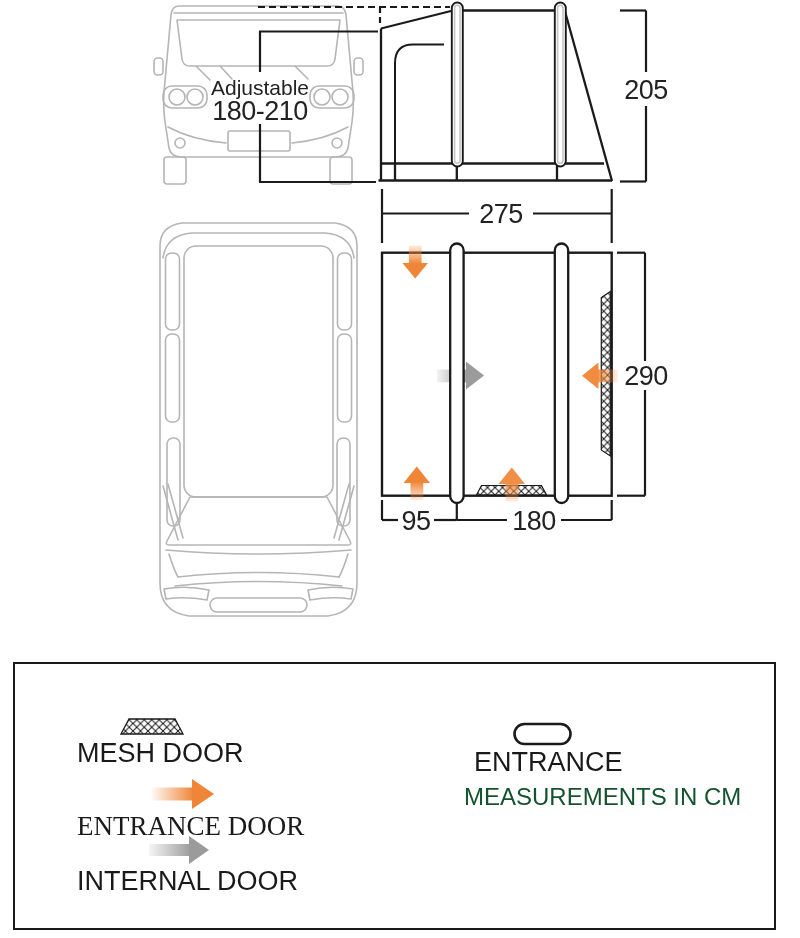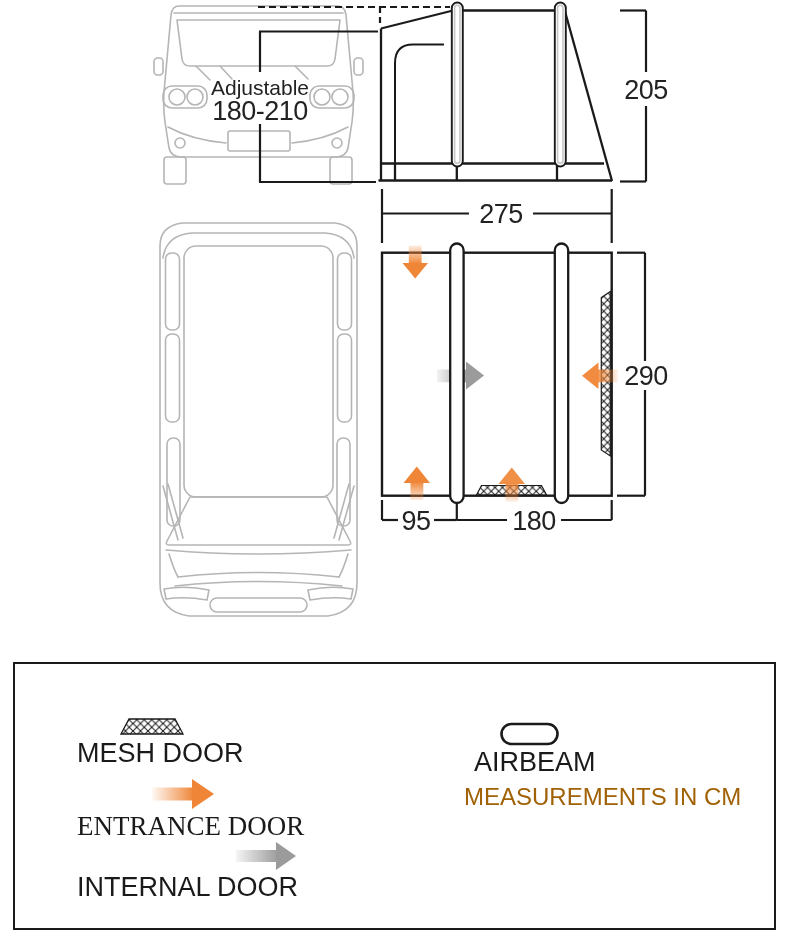--- a/index.html
+++ b/index.html
@@ -3,21 +3,21 @@
 <meta charset="utf-8">
 <style>
   html,body{margin:0;padding:0;background:#ffffff;}
   body{width:800px;height:938px;position:relative;font-family:"Liberation Sans",sans-serif;-webkit-font-smoothing:antialiased;}
   #stage{position:absolute;left:0;top:0;width:676px;height:938px;}
   svg text{font-family:"Liberation Sans",sans-serif;fill:#222222;}
   .dimnum{font-size:27px;letter-spacing:-0.5px;}
   .legend{position:absolute;left:13px;top:662px;width:759px;height:264px;border:2px solid #1a1a1a;background:#ffffff;}
   .lg-item{position:absolute;display:flex;align-items:center;flex-direction:column;}
   .lg-text{font-size:27px;color:#1a1a1a;letter-spacing:0px;white-space:nowrap;}
-  .lg-note{font-size:24px;color:#a16207;white-space:nowrap;}
+  .lg-note{font-size:24px;color:#14532d;white-space:nowrap;}
 </style>
 </head>
 <body>
 
 <div id="stage">
 <svg width="800" height="655" viewBox="0 0 800 655">
   <defs>
     <pattern id="meshpat" width="7.5" height="7.5" patternUnits="userSpaceOnUse">
       <path d="M0,7.5 L7.5,0 M0,0 L7.5,7.5" stroke="#1a1a1a" stroke-width="1" fill="none"></path>
     </pattern>
@@ -210,39 +210,39 @@
           <stop offset="0" stop-color="#EF8536" stop-opacity="0.05"></stop>
           <stop offset="1" stop-color="#EF8536" stop-opacity="0.95"></stop>
         </linearGradient>
       </defs>
       <rect x="0" y="10.5" width="40" height="13" fill="url(#og-leg)"></rect>
       <polygon points="40,2 40,32 62,17" fill="#EF8536"></polygon>
     </svg>
     <span class="lg-text" style="margin-left:15px;font-family:Liberation Serif, serif;">ENTRANCE DOOR</span>
   </div>
 
-  <div class="lg-item" style="left:47px;top:176px;align-items:flex-end;">
+  <div class="lg-item" style="left:47px;top:170px;">
     <svg width="62" height="32" viewBox="0 0 62 32">
       <defs>
         <linearGradient id="gg-leg" x1="0" y1="0" x2="1" y2="0">
           <stop offset="0" stop-color="#9B9B9B" stop-opacity="0.1"></stop>
           <stop offset="1" stop-color="#9B9B9B" stop-opacity="0.95"></stop>
         </linearGradient>
       </defs>
       <rect x="0" y="10" width="40" height="12" fill="url(#gg-leg)"></rect>
       <polygon points="40,2 40,30 60,16" fill="#9B9B9B"></polygon>
     </svg>
     <span class="lg-text" style="margin-left:15px;">INTERNAL DOOR</span>
   </div>
 
   <div class="lg-item" style="left:449px;top:58px;">
     <svg width="60" height="25" viewBox="0 0 60 25">
       <rect x="1.5" y="2" width="56" height="20" rx="10" fill="#ffffff" stroke="#1a1a1a" stroke-width="2.6"></rect>
     </svg>
-    <span class="lg-text" style="margin-left:10px;">AIRBEAM</span>
+    <span class="lg-text" style="margin-left:10px;">ENTRANCE</span>
   </div>
 
   <div class="lg-item" style="left:449px;top:119px;">
     <span class="lg-note">MEASUREMENTS IN CM</span>
   </div>
 
 </div>
 </div>
 
 </body></html>

